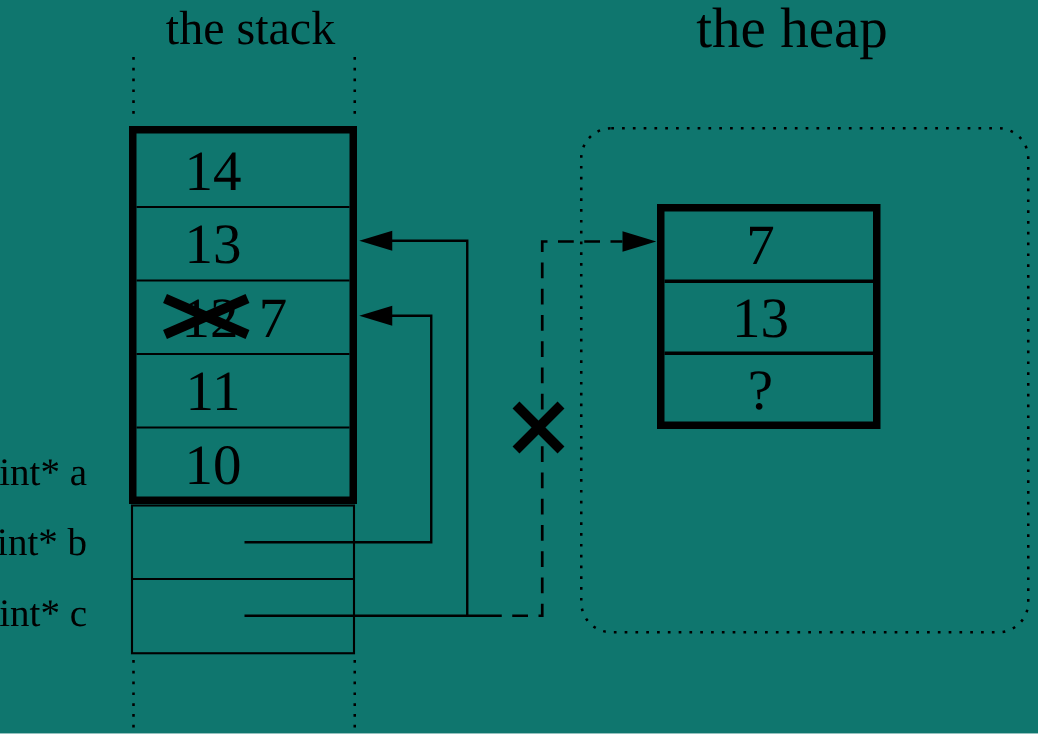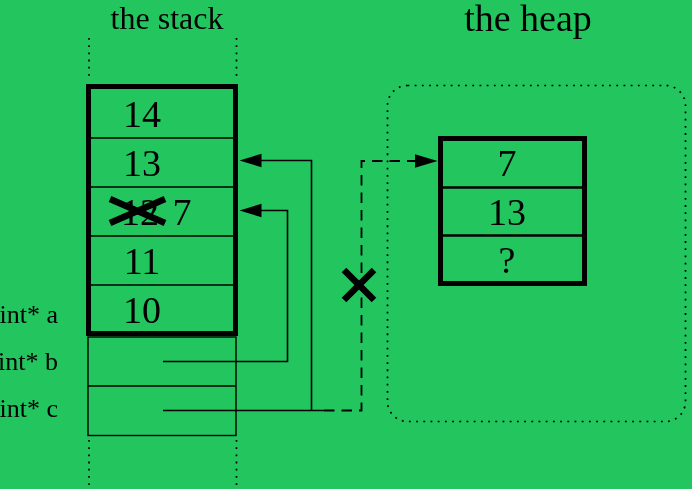--- a/index.html
+++ b/index.html
@@ -1,20 +1,20 @@
 <!DOCTYPE html>
 <html><head>
 <meta charset="utf-8">
 <style>
   html, body { margin: 0; padding: 0; background: #ffffff; }
   #stage {
     position: relative;
     width: 692px;
     height: 489px;
-    background: #22c55e;
+    background: #0f766e;
     overflow: hidden;
   }
   svg { position: absolute; left: 0; top: 0; }
   text {
     fill: #000000;
     font-family: "Liberation Serif", "DejaVu Serif", serif;
   }
   .title    { font-size: 32px; }
   .title-lg { font-size: 38px; }
   .num      { font-size: 38px; }

